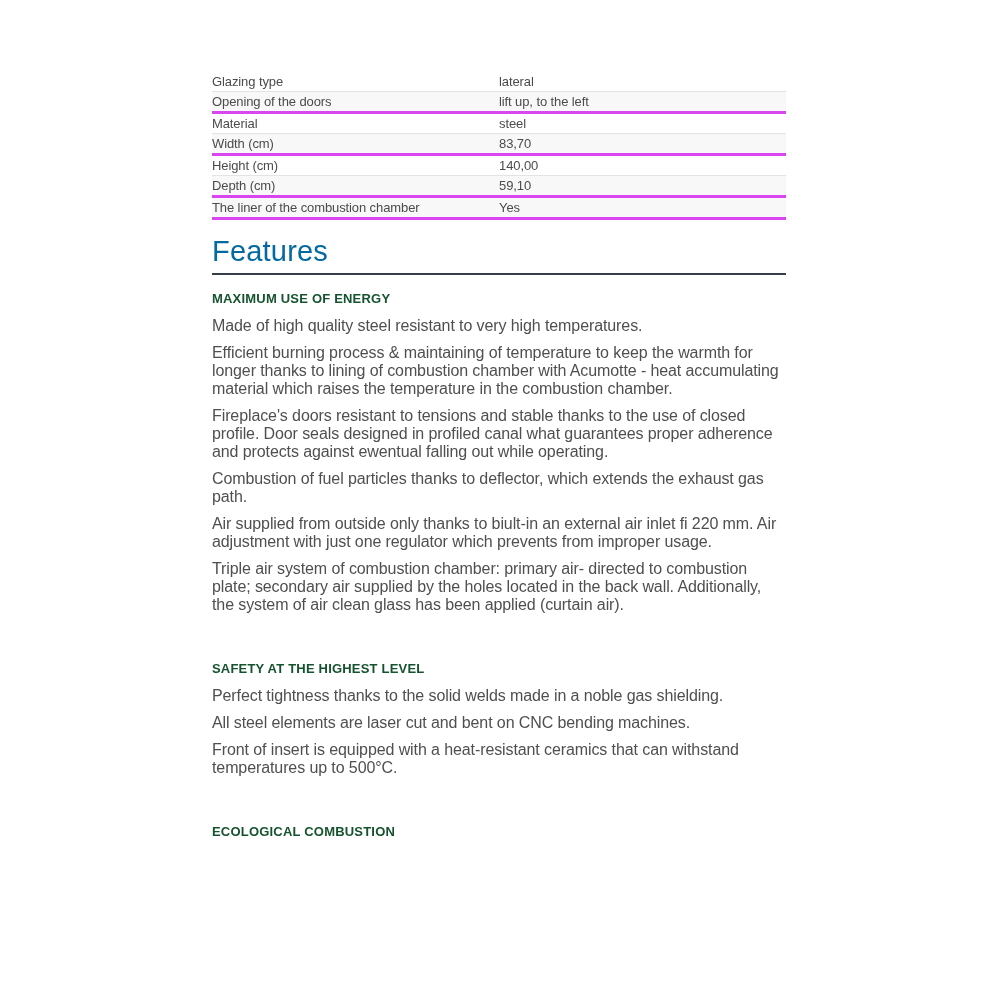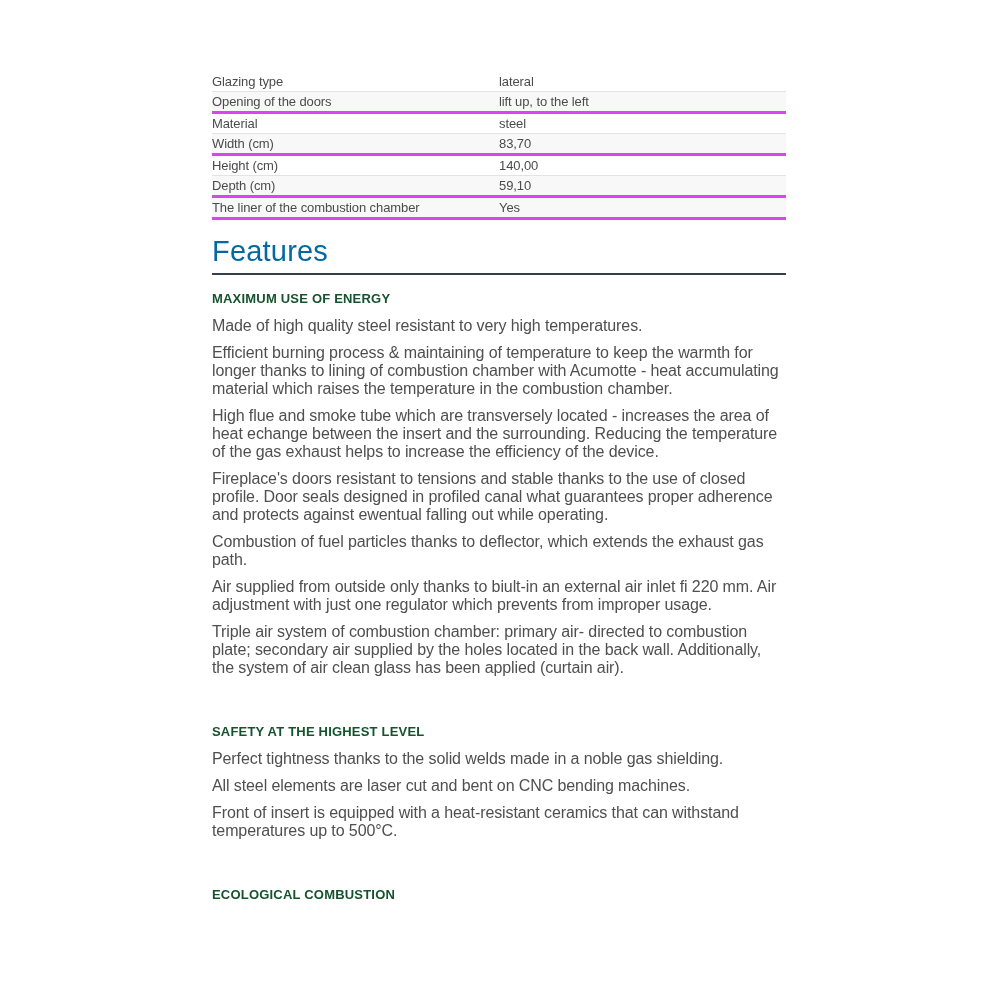--- a/index.html
+++ b/index.html
@@ -120,21 +120,20 @@
       </tbody>
     </table>
 
     <h1 class="features-title">Features</h1>
     <hr class="features-rule">
 
     <div class="section">
       <h3 class="section-heading">MAXIMUM USE OF ENERGY</h3>
       <p>Made of high quality steel resistant to very high temperatures.</p>
       <p>Efficient burning process &amp; maintaining of temperature to keep the warmth for longer thanks to lining of combustion chamber with Acumotte - heat accumulating material which raises the temperature in the combustion chamber.</p>
-      <p>High flue and smoke tube which are transversely located - increases the area of heat echange between the insert and the surrounding. Reducing the temperature of the gas exhaust helps to increase the efficiency of the device.</p>
       <p>Fireplace's doors resistant to tensions and stable thanks to the use of closed profile. Door seals designed in profiled canal what guarantees proper adherence and protects against ewentual falling out while operating.</p>
       <p>Combustion of fuel particles thanks to deflector, which extends the exhaust gas path.</p>
       <p>Air supplied from outside only thanks to biult-in an external air inlet fi 220 mm. Air adjustment with just one regulator which prevents from improper usage.</p>
       <p>Triple air system of combustion chamber: primary air- directed to combustion plate; secondary air supplied by the holes located in the back wall. Additionally, the system of air clean glass has been applied (curtain air).</p>
     </div>
 
     <div class="section">
       <h3 class="section-heading">SAFETY AT THE HIGHEST LEVEL</h3>
       <p>Perfect tightness thanks to the solid welds made in a noble gas shielding.</p>
       <p>All steel elements are laser cut and bent on CNC bending machines.</p>

